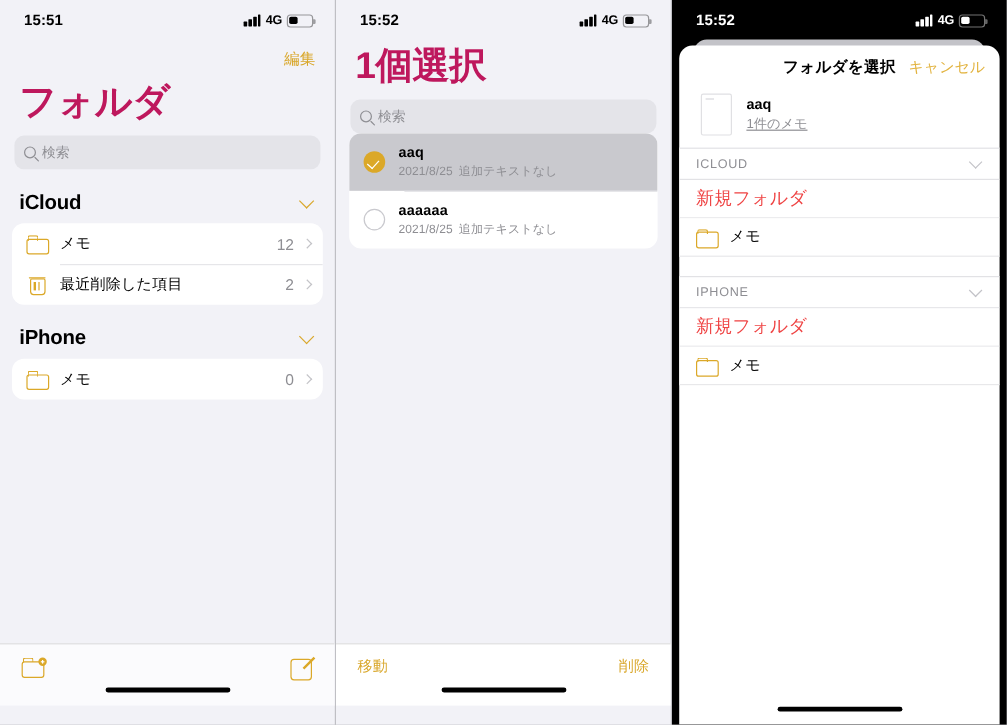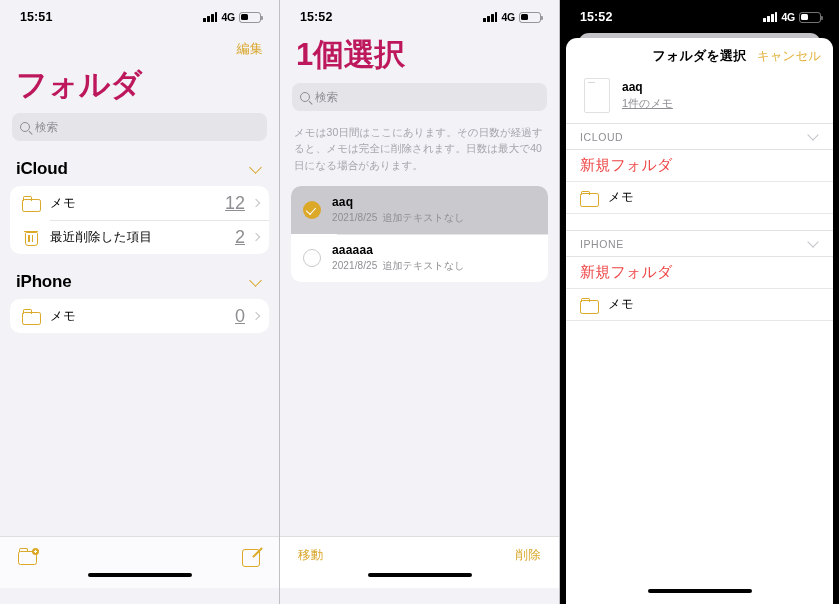--- a/index.html
+++ b/index.html
@@ -141,21 +141,21 @@
     display: flex; align-items: center;
     height: 34px;
     padding: 0 10px 0 12px;
     position: relative;
   }
   .row + .row::before {
     content: ""; position: absolute; left: 40px; right: 0; top: 0;
     height: 1px; background: #e6e6e9;
   }
   .row .label { font-size: 12.5px; color: #000; flex: 1 1 auto; letter-spacing: 0.2px; }
-  .row .count { font-size: 18px; color: #8e8e93; margin-right: 8px; text-decoration: underline; }
+  .row .count { font-size: 13px; color: #8e8e93; margin-right: 8px; }
   .chev-right {
     width: 6px; height: 6px;
     border-right: 1.6px solid #c4c4c8;
     border-bottom: 1.6px solid #c4c4c8;
     transform: rotate(-45deg);
     flex: 0 0 auto;
   }
   
   .ic-folder {
     width: 18px; height: 14px; position: relative; flex: 0 0 auto; margin-right: 10px;
@@ -425,21 +425,20 @@
 
     <h1 class="large-title">1個選択</h1>
 
     <div class="search-wrap">
       <div class="search-field">
         <span class="mag"></span>
         <span>検索</span>
       </div>
     </div>
 
-    <p class="desc">メモは30日間はここにあります。その日数が経過すると、メモは完全に削除されます。日数は最大で40日になる場合があります。</p>
 
     <div class="note-card">
       <div class="note-row selected">
         <span class="sel-check"></span>
         <span class="note-meta">
           <span class="note-title">aaq</span>
           <span class="note-sub">
             <b style="font-weight:normal">2021/8/25</b><span>追加テキストなし</span>
           </span>
         </span>

